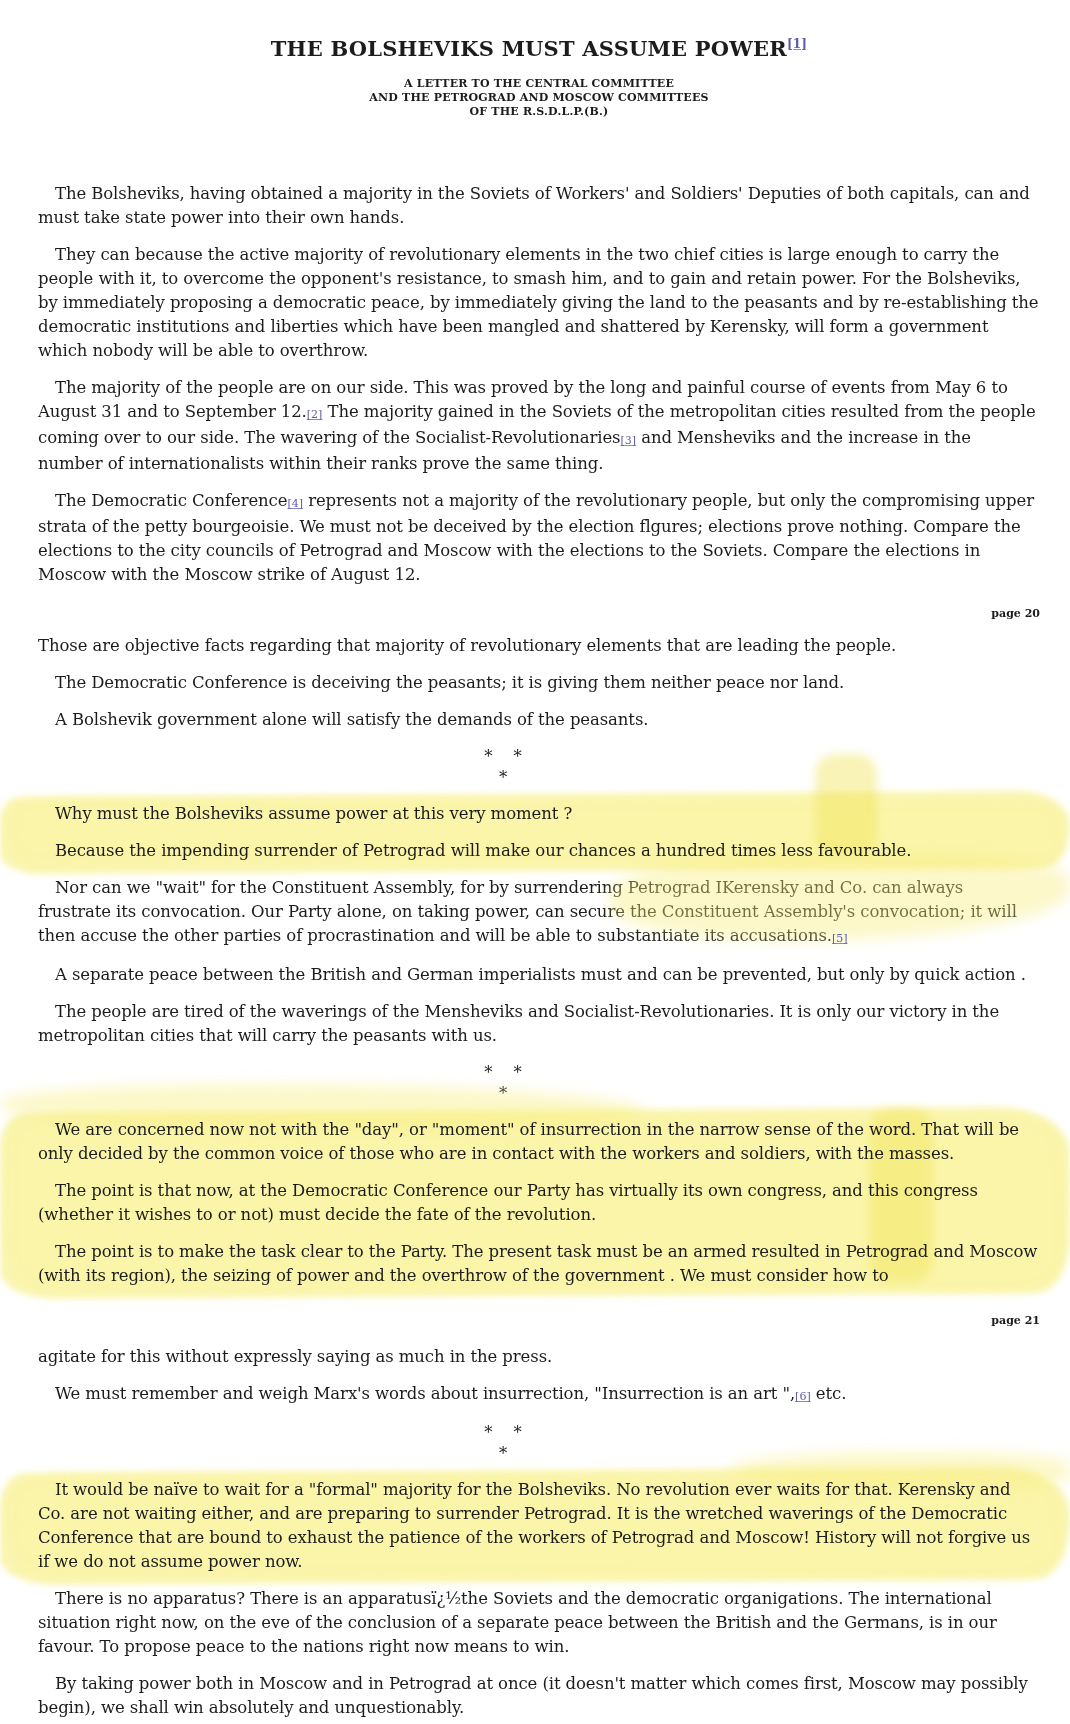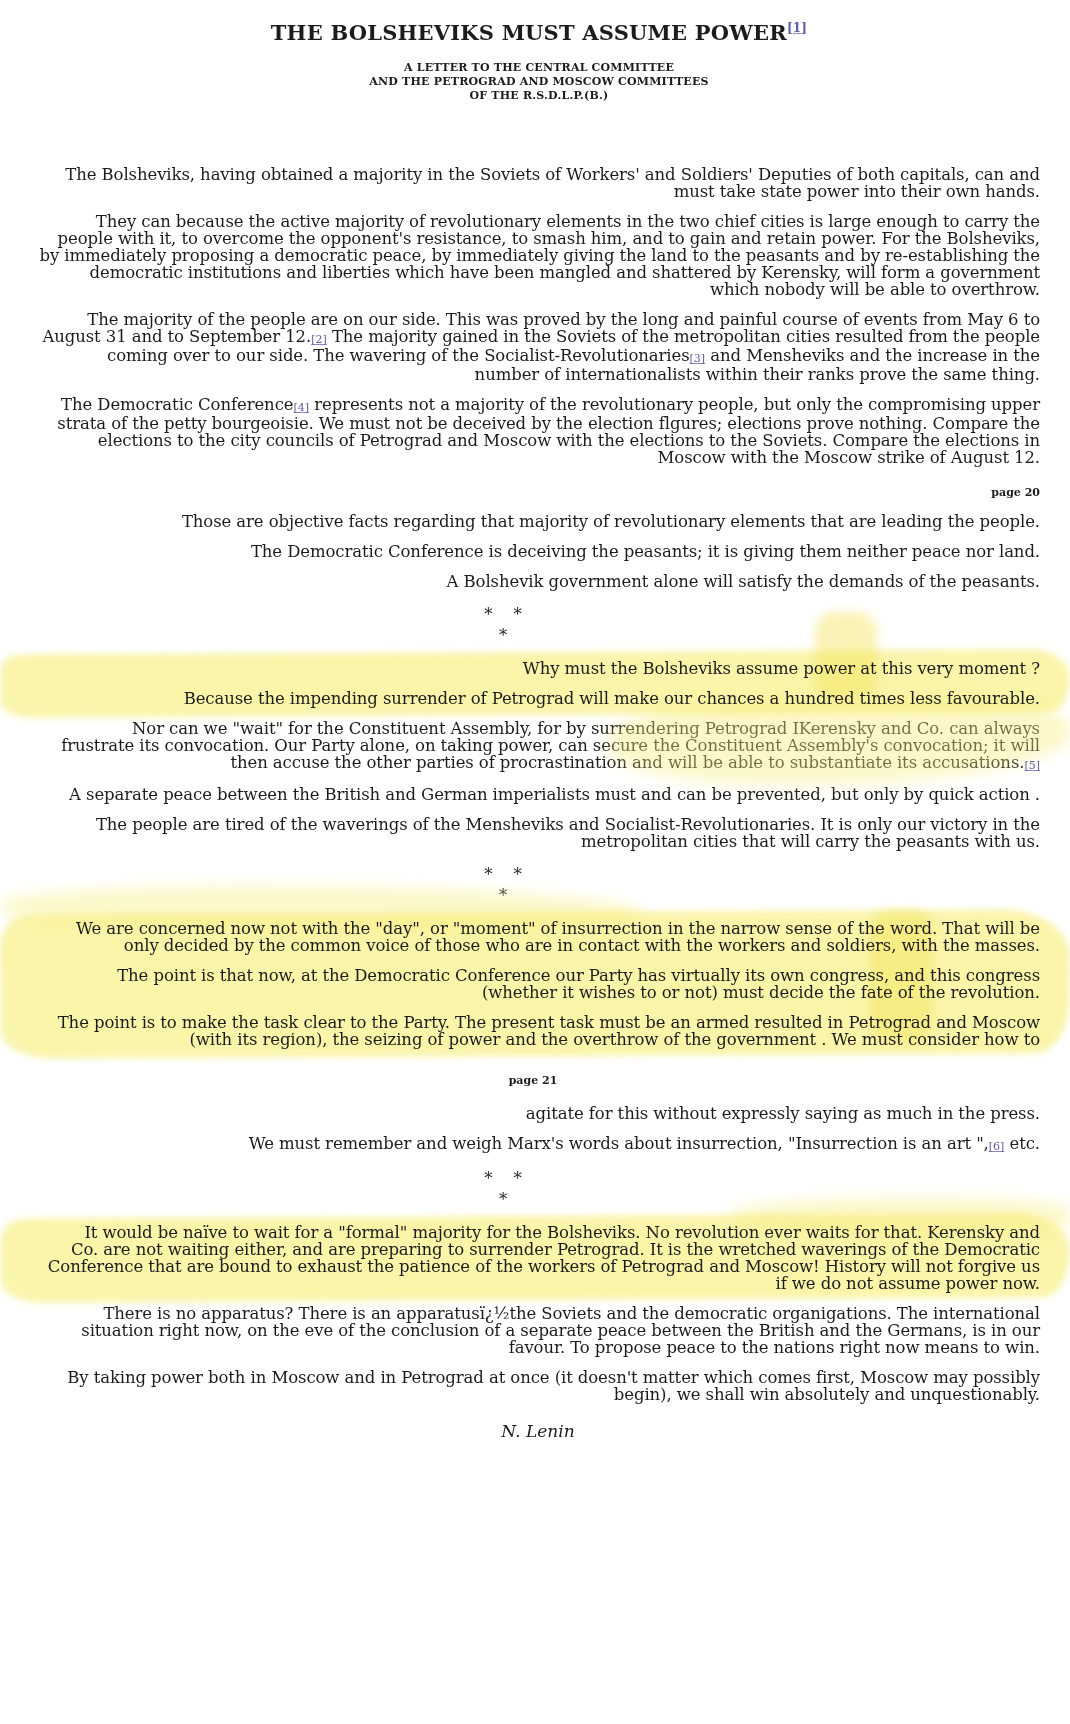--- a/index.html
+++ b/index.html
@@ -9,38 +9,37 @@
     width:1070px;height:1724px;
     padding:16px 30px 0 38px;
     font-family:"DejaVu Serif","Liberation Serif",serif;
     color:#1c1c1c;
     position:relative;
   }
   .doc-title{
     text-align:center;
     font-size:21px;
     font-weight:bold;
-    margin:4px 0 16px 0;
+    margin:20px 0 16px 0;
     letter-spacing:.2px;
   }
   .doc-subtitle{
     text-align:center;
     font-size:11px;
     font-weight:bold;
     line-height:14px;
     letter-spacing:.2px;
   }
   .body-start-gap{height:50px;}
   p.para{
     font-size:16.5px;
-    line-height:17px;
+    line-height:24px;
     margin:13px 0;
     text-indent:17px;
     letter-spacing:-0.1px;
-    text-align:right;
   }
   p.para.no-indent{text-indent:0;}
   .run-i{}
   .run-ref{
     font-size:11px;
     color:#5d5da6;
     text-decoration:underline;
     text-decoration-color:#8a8ac0;
     position:relative;top:1px;
     cursor:pointer;
@@ -54,21 +53,21 @@
     text-decoration-color:#8a8ac0;
     cursor:pointer;
     font-weight:bold;
   }
   .page-marker{
     font-size:11px;
     font-weight:bold;
     margin:20px 0 14px 0;
     text-align:right;
   }
-  .page-marker.right{text-align:center;margin:26px 12px 18px 0;}
+  .page-marker.right{text-align:right;margin:26px 0 18px 0;}
   .sep{
     text-align:center;
     font-size:16.5px;
     line-height:21px;
     margin:14px 0 14px 0;
     transform:translateX(-36px);
   }
   .sep div{white-space:pre;}
   .hl{position:relative;}
   .hl > p{position:relative;z-index:1;margin:13px 0;}

